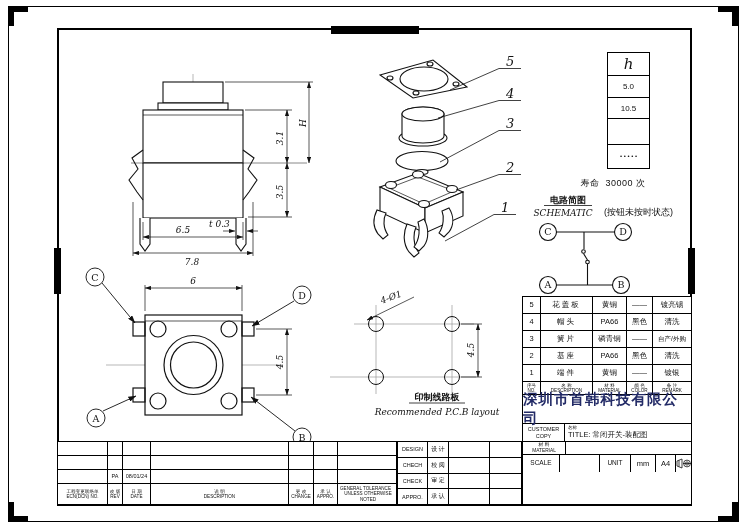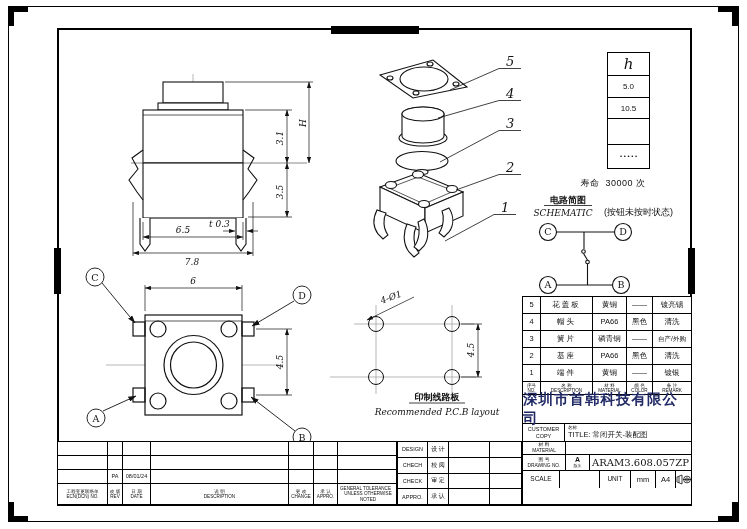--- a/index.html
+++ b/index.html
@@ -362,31 +362,20 @@
 
 
     <div class="rb-row" style="height:13px;">
       <div class="rb-c lab2" style="width:43px;font-size:4.8px;">
         <span>材 料</span>
           <span>MATERIAL</span>
       </div>
       <div class="rb-c" style="flex:1;"></div>
     </div>
 
-    <div class="rb-row" style="height:16px;">
-      <div class="rb-c lab2" style="width:43px;font-size:4.8px;">
-        <span>图 号</span>
-          <span>DRAWING NO.</span>
-      </div>
-      <div class="rb-c lab2" style="width:24px;">
-        <span style="font-size:7px;font-weight:bold;">A</span>
-        <span style="font-size:4px;">版次</span>
-      </div>
-      <div class="rb-c" style="flex:1;font-family:'DejaVu Serif','Liberation Serif',serif;font-size:10px;">ARAM3.608.057ZP</div>
-    </div>
 
     <div class="rb-row" style="height:17px;text-align:right;">
       <div class="rb-c" style="width:37px;font-size:6.5px;">SCALE</div>
       <div class="rb-c" style="width:40px;"></div>
       <div class="rb-c" style="width:31px;font-size:6.5px;">UNIT</div>
       <div class="rb-c" style="width:25px;font-size:7.5px;">mm</div>
       <div class="rb-c" style="width:20px;font-size:7.5px;">A4</div>
       <div class="rb-c" style="flex:1;">
         <svg style="position:static;" width="15" height="11" viewBox="0 0 15 11">
           <g stroke="#111" stroke-width="0.8" fill="none">

